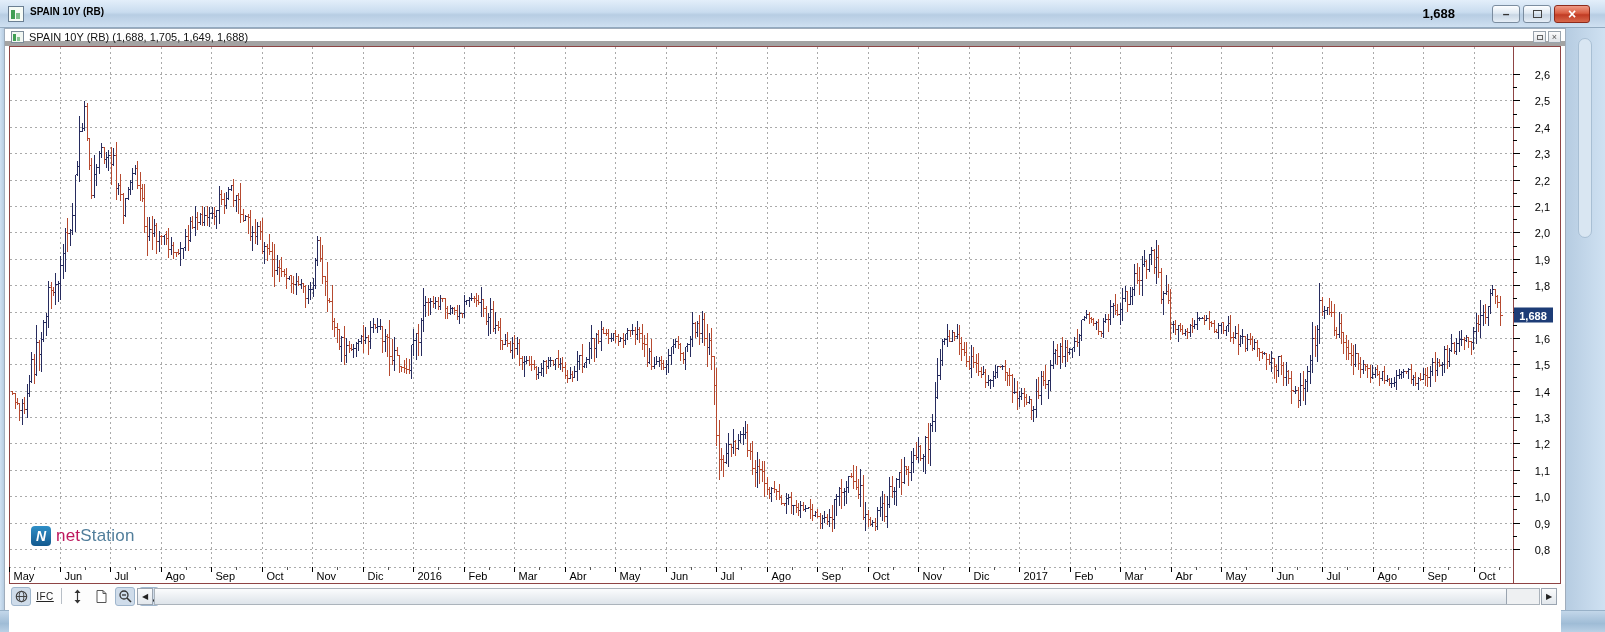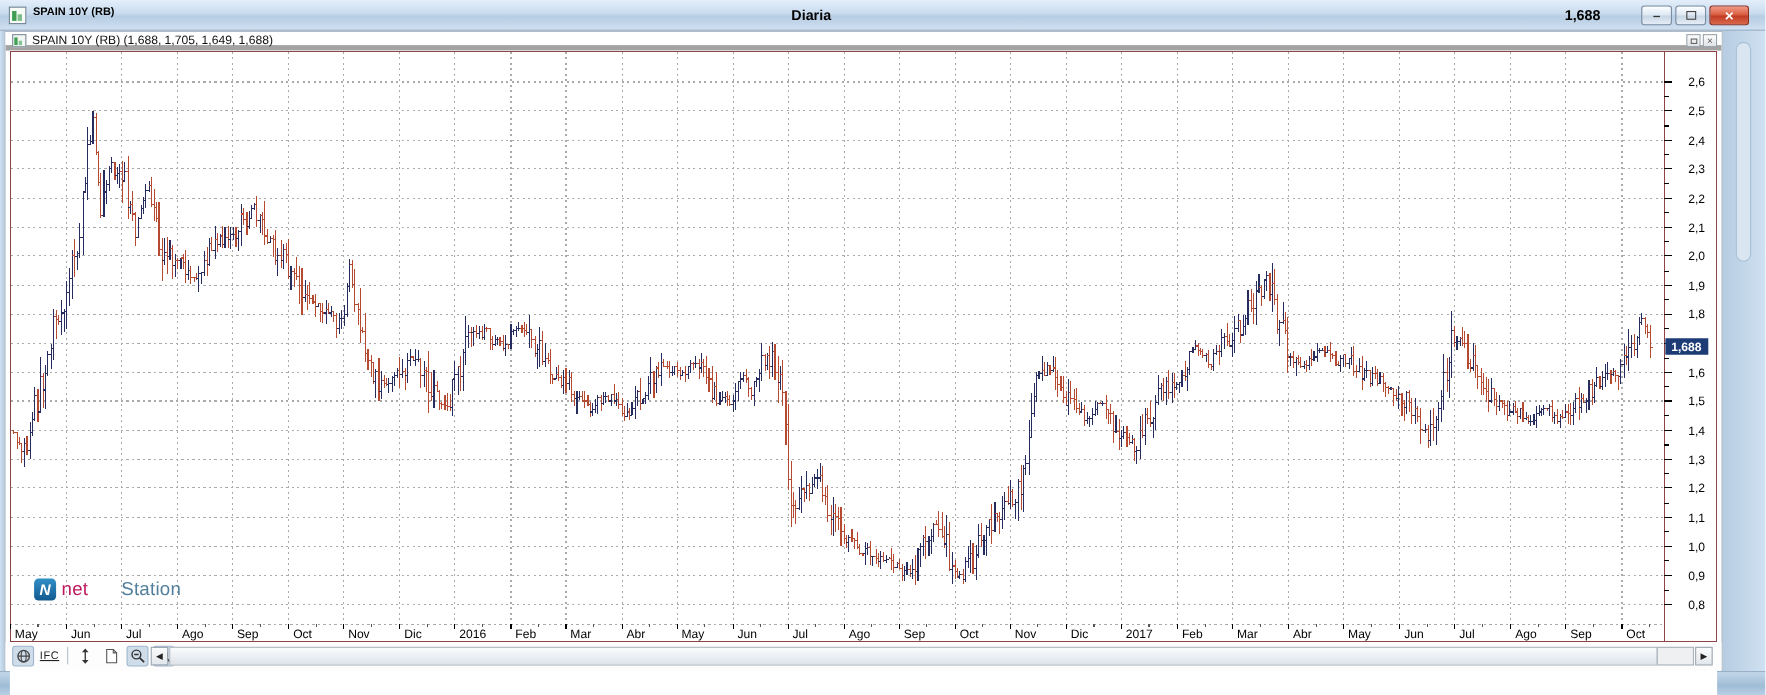--- a/index.html
+++ b/index.html
@@ -56,21 +56,21 @@
   .ch-btn.restore b{display:block;width:6px;height:5px;border:1px solid #666;}
   .ch-btn.close{left:1543px;}
   .chart-wrap{position:absolute;left:4px;top:17px;width:1552px;height:632px;background:#fff;}
   
   .logo{position:absolute;left:22px;top:480px;display:flex;align-items:center;gap:5px;}
   .logo-badge{width:20px;height:20px;border-radius:4px;
     background:linear-gradient(#2f8fc7,#13598f);display:flex;align-items:center;justify-content:center;
     color:#fff;font-weight:bold;font-style:italic;font-size:14px;}
   .logo-text{font-size:17px;letter-spacing:0.2px;}
   .logo-text b{color:#be185d;font-weight:normal;}
-  .logo-text span{color:#517e9b;font-weight:normal;margin-left:30px;}
+  .logo-text span{color:#517e9b;font-weight:normal;}
   
   .toolbar{position:absolute;left:0;top:555px;right:0;height:26px;background:#fdfdfd;
     display:block;font-size:11px;}
   .tool-item{position:absolute;top:3px;width:20px;height:19px;display:flex;align-items:center;
     justify-content:center;}
   .tool-item.chip{background:#cfdcea;border:1px solid #9fb6cd;border-radius:3px;}
   .tool-sep{position:absolute;top:4px;width:1px;height:16px;background:#b7bec6;}
   .ifc{font-size:10px;color:#222;text-decoration:underline;letter-spacing:0.5px;}
   .scroll-btn{position:absolute;top:4px;width:16px;height:17px;border:1px solid #9aa4b0;
     background:linear-gradient(#fafbfc,#e2e7ec);display:flex;align-items:center;justify-content:center;
@@ -84,21 +84,20 @@
 <body>
 
 <div id="screen">
 
   <div class="titlebar">
     <span class="tb-icon">
         <i></i>
         <i></i>
       </span>
     <span class="tb-title">SPAIN 10Y (RB)</span>
-    <span class="tb-center">Diaria</span>
     <span class="tb-value">1,688</span>
     <span class="tb-btn min">–</span>
     <span class="tb-btn max">
         <b></b>
       </span>
     <span class="tb-btn close">×</span>
   </div>
 
   <div class="left-frame"></div>
   <div class="right-frame">

